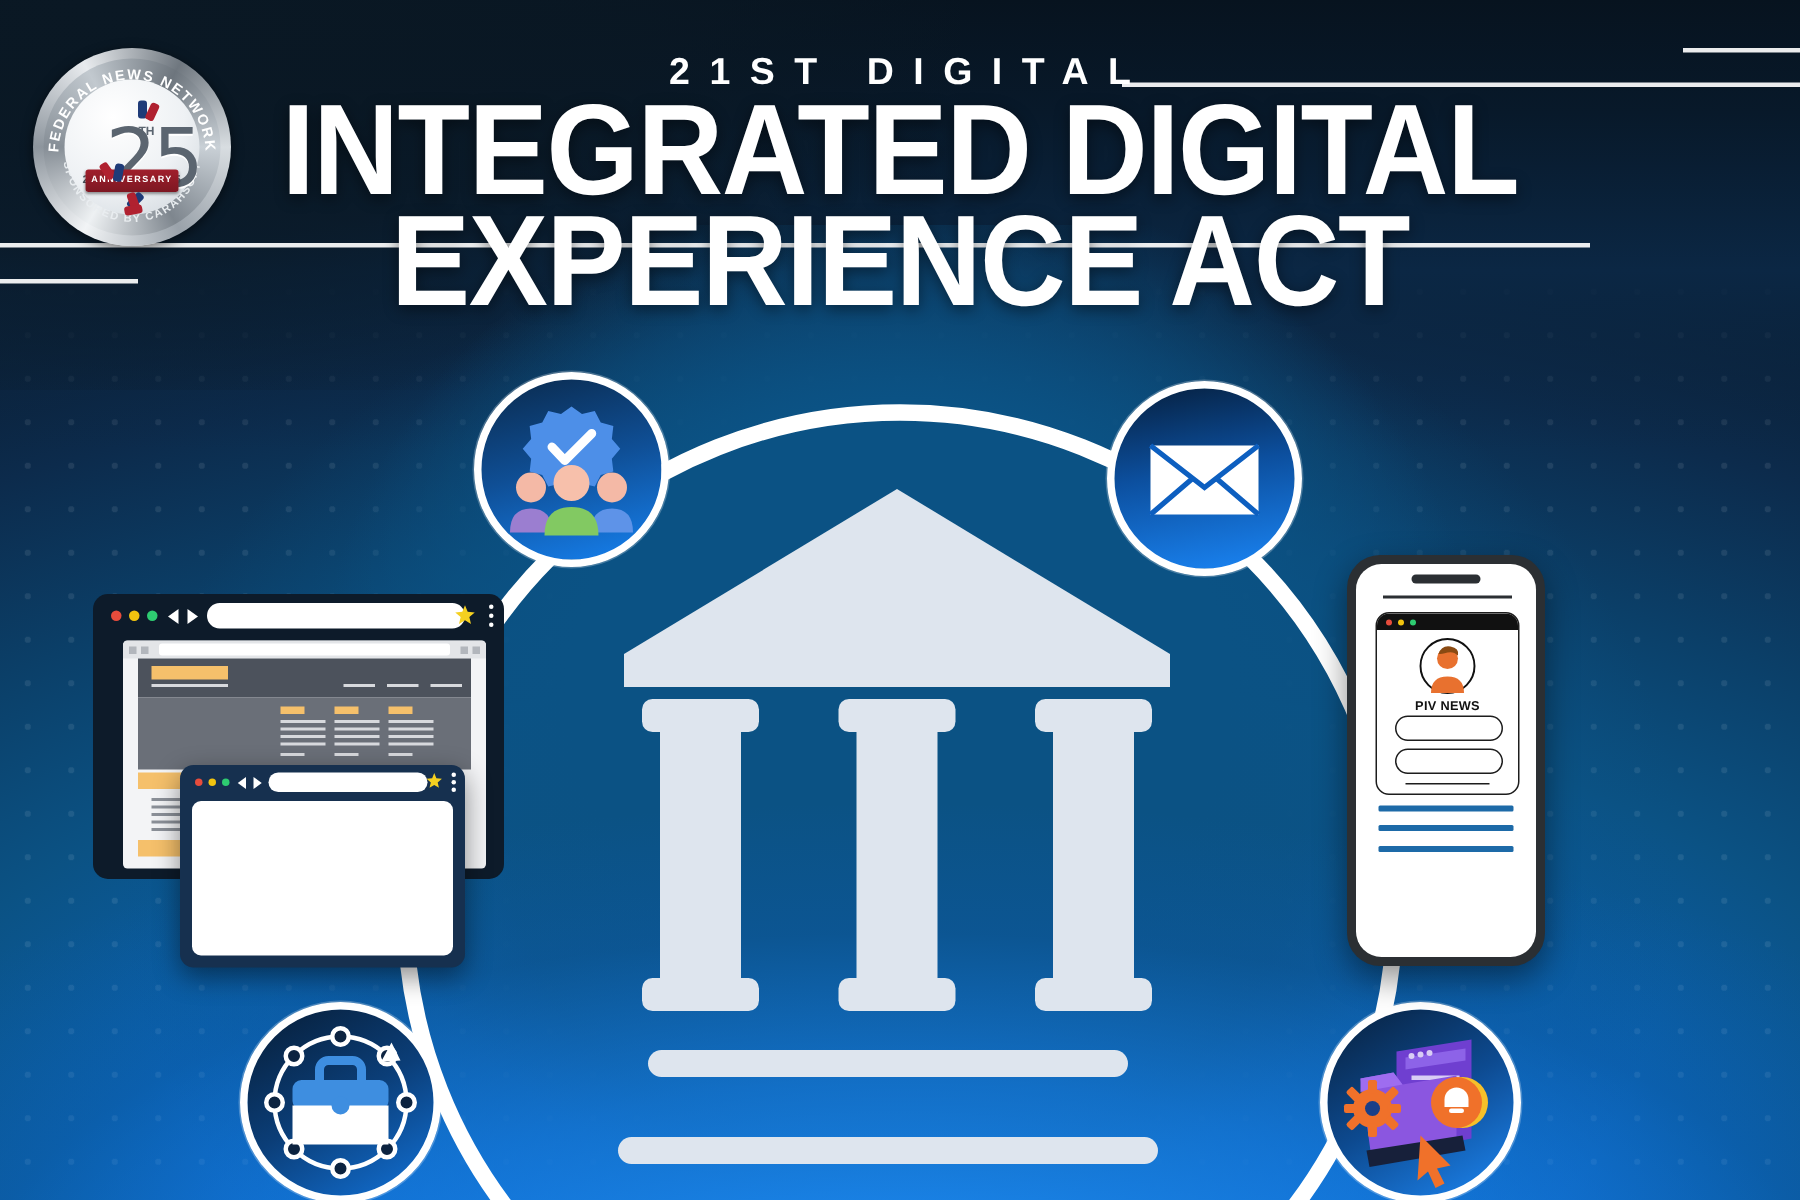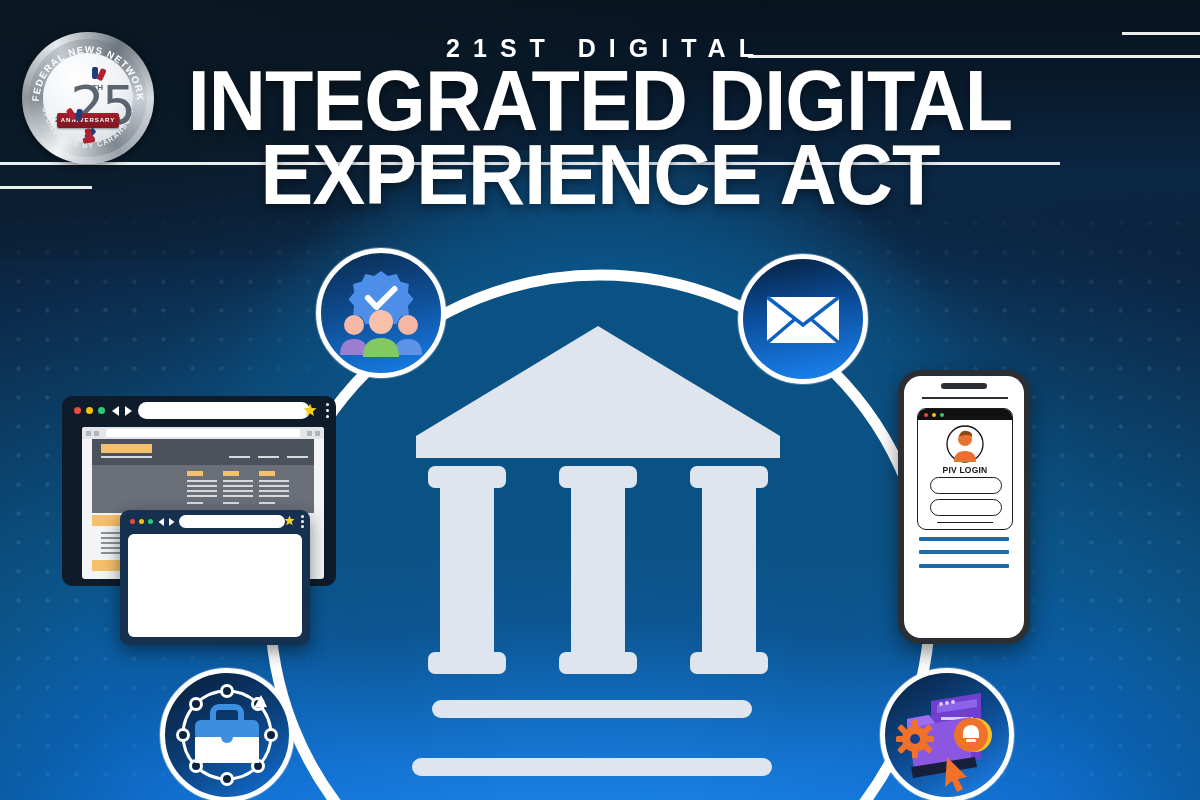--- a/index.html
+++ b/index.html
@@ -371,21 +371,21 @@
         <div class="bar"></div>
         <div class="dot" style="left:6px;top:3.5px;width:4px;height:4px;background:#e74c3c;"></div>
         <div class="dot" style="left:14px;top:3.5px;width:4px;height:4px;background:#f1c40f;"></div>
         <div class="dot" style="left:22px;top:3.5px;width:4px;height:4px;background:#2ecc71;"></div>
         <svg style="position:absolute;left:28px;top:16px;width:38px;height:38px;" viewBox="0 0 38 38">
           <circle cx="19" cy="19" r="18" fill="#fff" stroke="#111" stroke-width="1.3"></circle>
           <circle cx="19" cy="14" r="7" fill="#e8712f"></circle>
           <path d="M13 11 q2 -6 8 -5 q6 1 5 6 q-3 -3 -7 -2 q-4 1 -6 1 Z" fill="#8a4a12"></path>
           <path d="M8 37 q0 -11 11 -11 q11 0 11 11 Z" fill="#e8712f"></path>
         </svg>
-        <div class="pivtxt" style="top:56px;">PIV LOGIN</div>
+        <div class="pivtxt" style="top:56px;">PIV NEWS</div>
         <div class="pill" style="left:12px;top:68px;width:70px;height:15px;"></div>
         <div class="pill" style="left:12px;top:90px;width:70px;height:15px;"></div>
         <div style="position:absolute;left:19px;top:113px;width:56px;height:1.2px;background:#1d1d1d;"></div>
       </div>
       <div class="bluebar" style="left:15px;top:161px;width:90px;height:4px;"></div>
       <div class="bluebar" style="left:15px;top:174px;width:90px;height:4px;"></div>
       <div class="bluebar" style="left:15px;top:188px;width:90px;height:4px;"></div>
     </div>
   </div>
 

